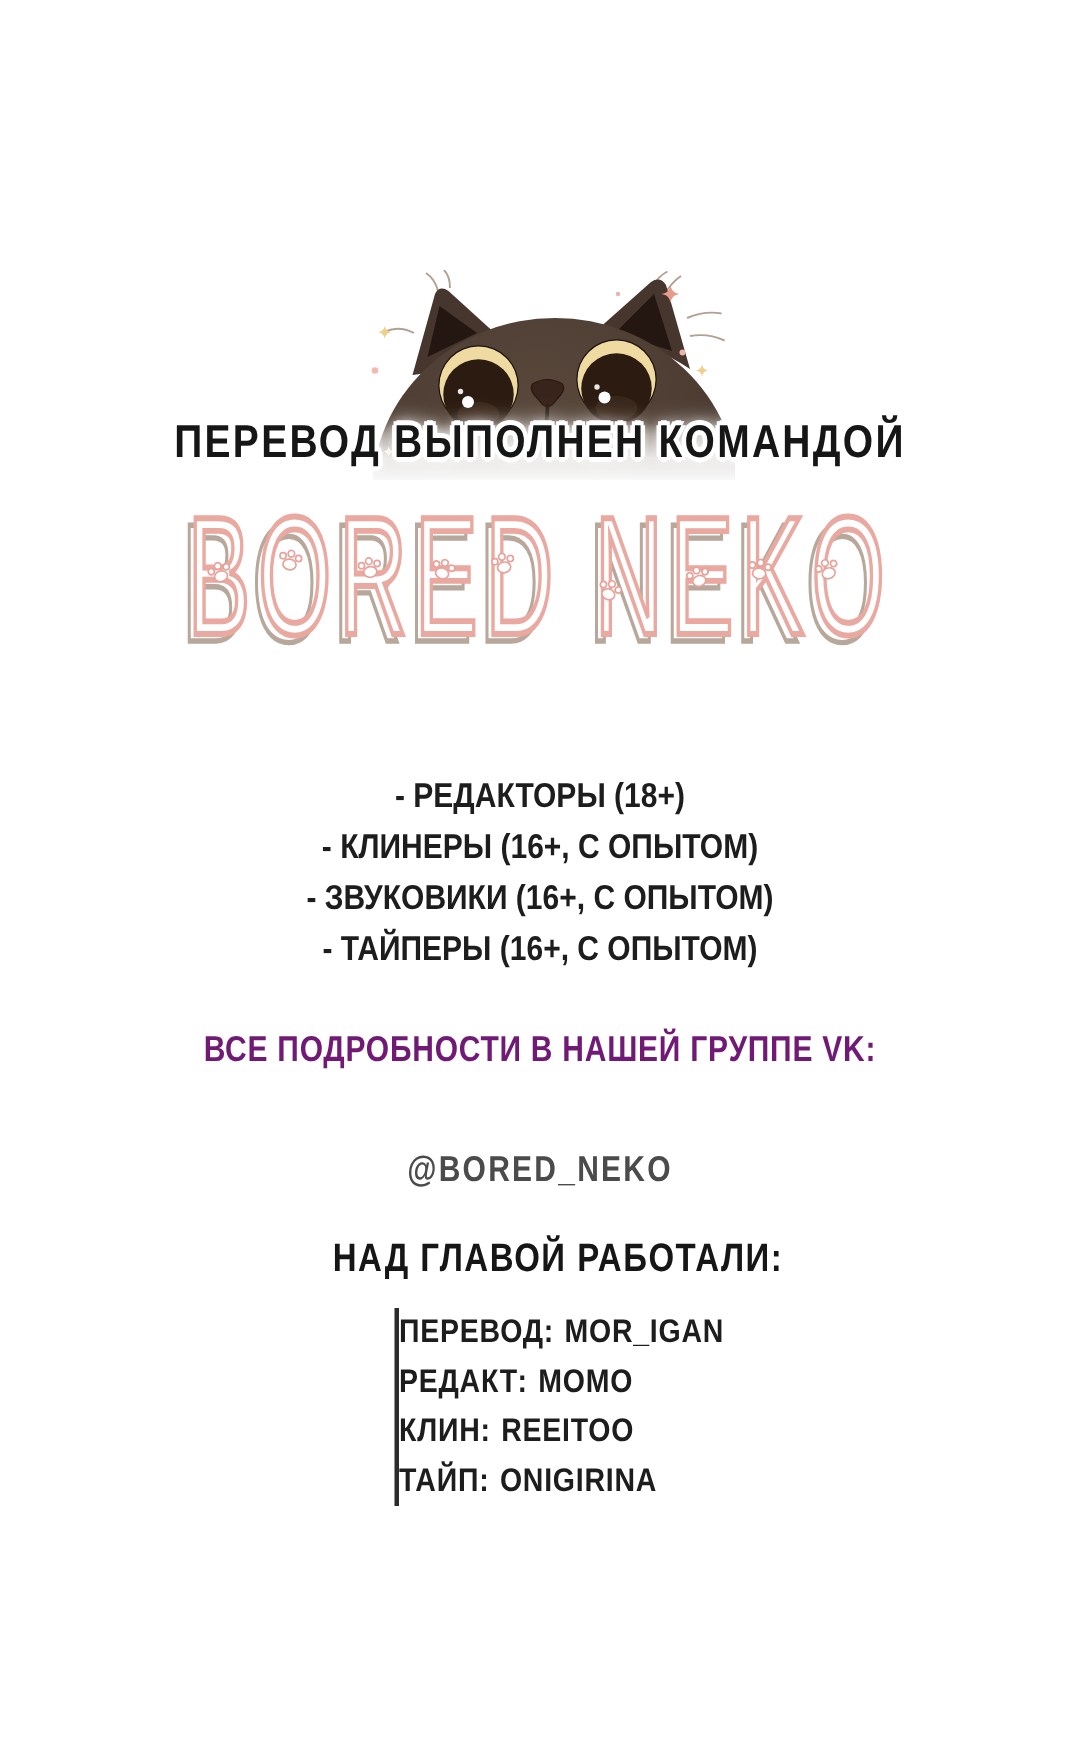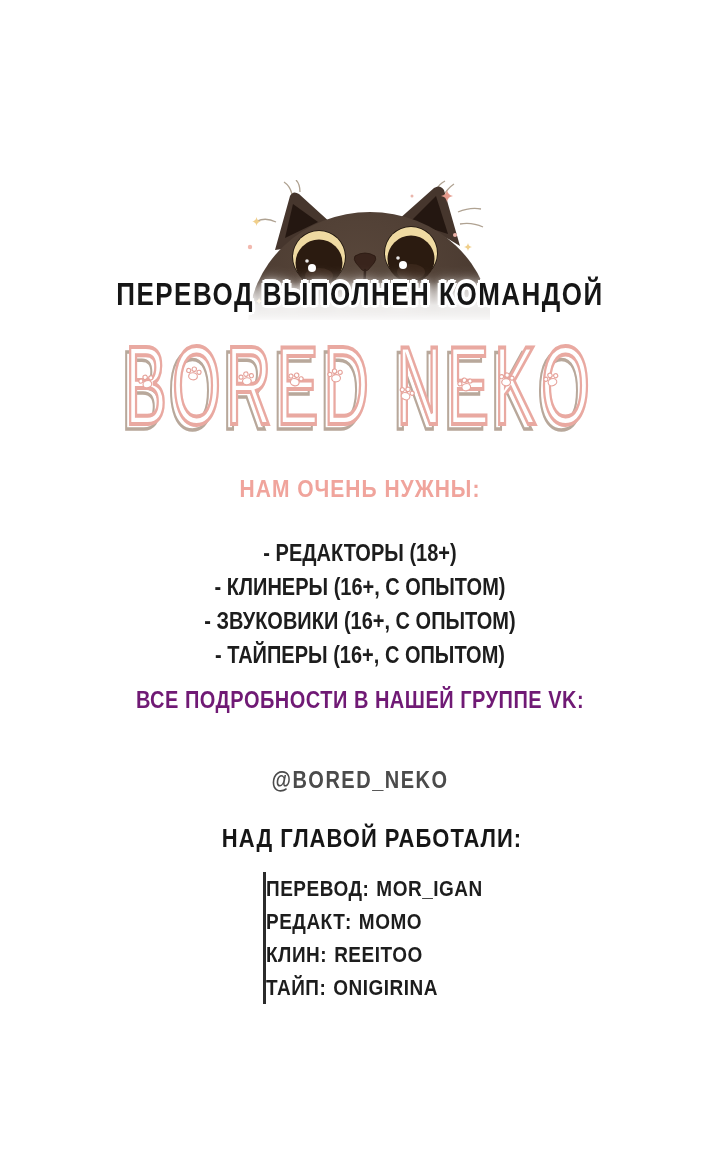--- a/index.html
+++ b/index.html
@@ -43,21 +43,21 @@
     .logo-shadow{color:#fff;-webkit-text-stroke:2px #b8a89b;}
     .logo-main{color:#fff;-webkit-text-stroke:2.2px #e9a9a1;}
   }
   .paw{position:absolute;width:17px;height:17px;}
 
   
   .recruit-heading{
     top:477px;font-size:21px;font-weight:700;letter-spacing:1px;color:#f0a49c;
   }
   .recruit-heading .inner{display:inline-block;transform:scaleY(1.15);}
-  .recruit-list{top:536px;font-size:20px;font-weight:700;line-height:34px;color:#1d1d1d;}
+  .recruit-list{top:514px;font-size:20px;font-weight:700;line-height:34px;color:#1d1d1d;}
   .recruit-list .row{transform:scaleY(1.15);}
   .details-line{top:689px;font-size:20px;font-weight:700;letter-spacing:.5px;color:#701a75;}
   .details-line .inner{display:inline-block;transform:scaleY(1.2);}
   .vk-handle{top:769px;font-size:20px;font-weight:700;letter-spacing:1.5px;color:#4b4b4b;}
   .vk-handle .inner{display:inline-block;transform:scaleY(1.2);}
 
   
   .credits-heading{top:826px;font-size:22px;font-weight:700;letter-spacing:1px;color:#161616;}
   .credits-heading .inner{display:inline-block;transform:scaleY(1.2) translateX(12px);}
   .credits-block{
@@ -181,23 +181,20 @@
   <svg class="paw" style="left:457px;top:376px;transform:rotate(-15deg)" viewBox="0 0 24 24">
       <use href="#paw" fill="#fff" stroke="#e6a39b" stroke-width="1.6"></use>
     </svg>
   <svg class="paw" style="left:498px;top:371px;transform:rotate(8deg)" viewBox="0 0 24 24">
       <use href="#paw" fill="#fff" stroke="#e6a39b" stroke-width="1.6"></use>
     </svg>
   <svg class="paw" style="left:543px;top:371px;transform:rotate(-20deg)" viewBox="0 0 24 24">
       <use href="#paw" fill="#fff" stroke="#e6a39b" stroke-width="1.6"></use>
     </svg>
 
-  <div class="abs centered recruit-heading">
-    <span class="inner">НАМ ОЧЕНЬ НУЖНЫ:</span>
-  </div>
 
   <div class="abs centered recruit-list">
     <div class="row">- РЕДАКТОРЫ (18+)</div>
     <div class="row">- КЛИНЕРЫ (16+, С ОПЫТОМ)</div>
     <div class="row">- ЗВУКОВИКИ (16+, С ОПЫТОМ)</div>
     <div class="row">- ТАЙПЕРЫ (16+, С ОПЫТОМ)</div>
   </div>
 
   <div class="abs centered details-line">
     <span class="inner">ВСЕ ПОДРОБНОСТИ В НАШЕЙ ГРУППЕ VK:</span>

